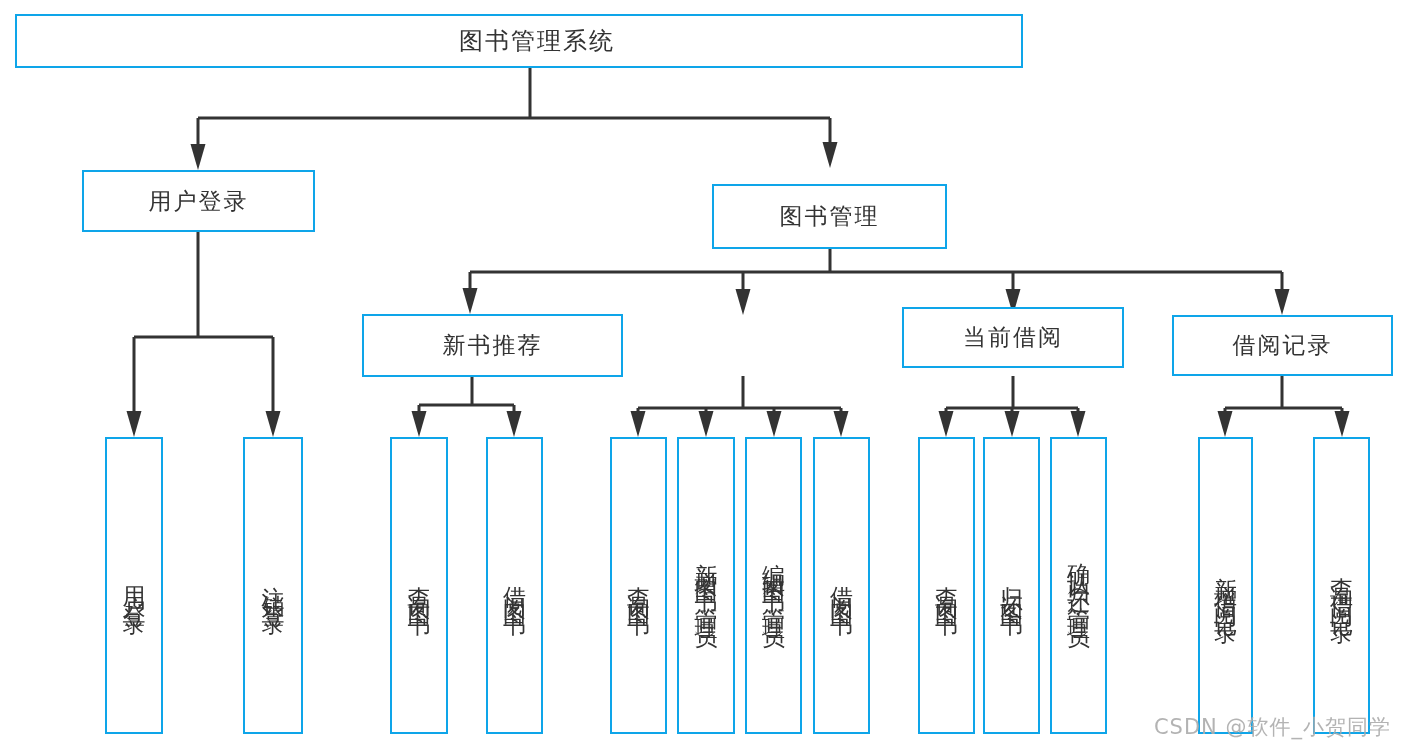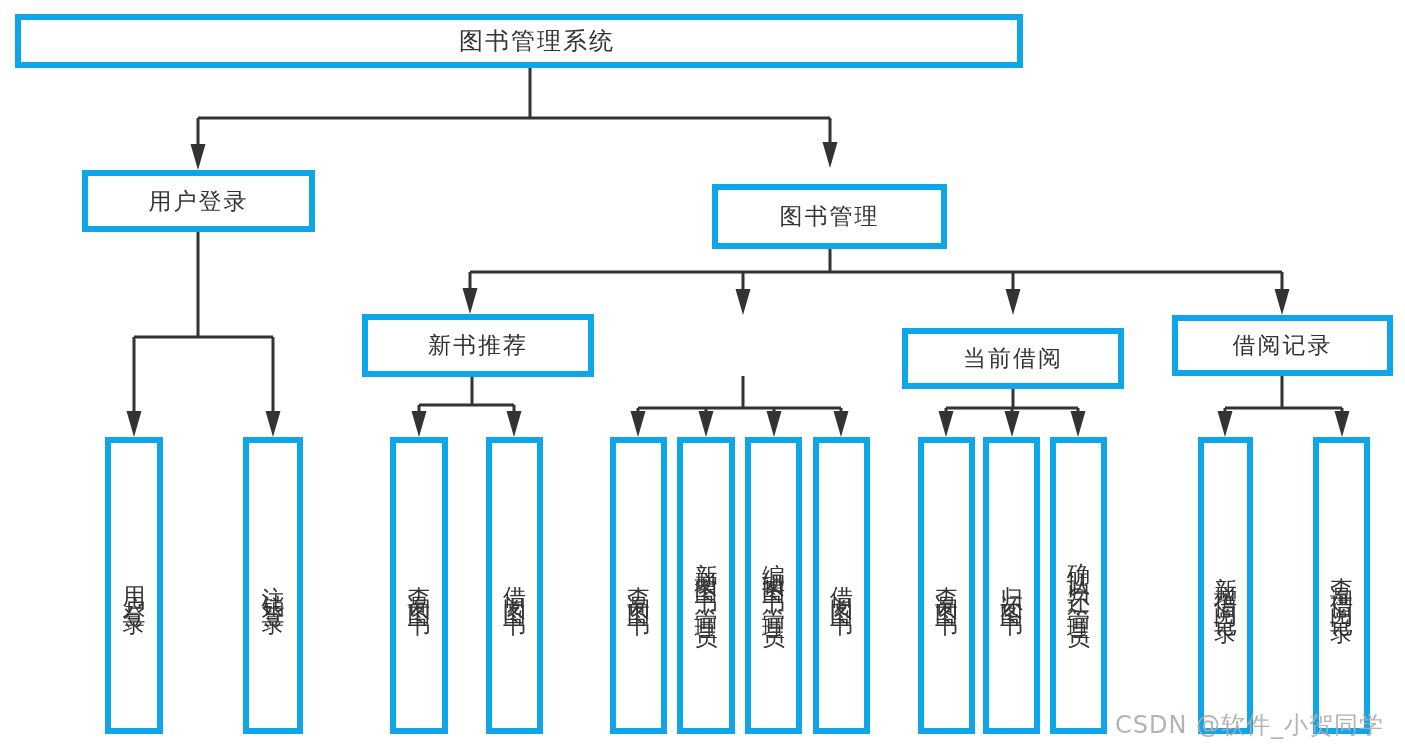--- a/index.html
+++ b/index.html
@@ -7,21 +7,21 @@
     position:relative;
     width:1405px; height:747px;
     background:#ffffff;
     font-family:"DejaVu Sans","Liberation Sans",sans-serif;
     overflow:hidden;
   }
   #connectors { position:absolute; left:0; top:0; z-index:1; }
   .node {
     position:absolute;
     box-sizing:border-box;
-    border:6px solid #0ea5e9;
+    border:2px solid #0ea5e9;
     background:#ffffff;
     display:flex;
     align-items:center;
     justify-content:center;
     color:#333333;
     z-index:2;
   }
   .node.h span {
     font-size:23px;
     letter-spacing:2px;
@@ -33,24 +33,24 @@
   }
   .node.v span {
     writing-mode:vertical-rl;
     text-orientation:mixed;
     font-size:23px;
     line-height:1;
     letter-spacing:9px;
   }
   #watermark {
     position:absolute;
-    right:21px;
+    right:14px;
     bottom:6px;
     z-index:5;
-    font-size:24px;
+    font-size:21px;
     letter-spacing:1px;
     color:rgba(172,172,172,0.92);
     white-space:nowrap;
   }
 </style>
 </head>
 <body>
 
 <div id="stage">
   <svg id="connectors" width="1405" height="747" viewBox="0 0 1405 747" aria-hidden="true">
@@ -98,24 +98,24 @@
   <div id="watermark">CSDN @软件_小贺同学</div>
 <div class="node h root" style="left: 15px; top: 14px; width: 1008px; height: 54px;">
       <span>图书管理系统</span>
     </div>
     <div class="node h" style="left: 82px; top: 170px; width: 233px; height: 62px;">
       <span>用户登录</span>
     </div>
     <div class="node h" style="left: 712px; top: 168px; width: 235px; height: 65px; margin-top: 16px;">
       <span>图书管理</span>
     </div>
-    <div class="node h" style="left: 362px; top: 314px; width: 232px; height: 63px;">
+    <div class="node h" style="left: 362px; top: 314px; width: 261px; height: 63px;">
       <span>新书推荐</span>
     </div>
-    <div class="node h" style="left: 902px; top: 328px; width: 222px; height: 61px;">
+    <div class="node h" style="left: 902px; top: 307px; width: 222px; height: 61px;">
       <span>当前借阅</span>
     </div>
     <div class="node h" style="left: 1172px; top: 315px; width: 221px; height: 61px;">
       <span>借阅记录</span>
     </div>
     <div class="node v" style="left: 105px; top: 437px; width: 58px; height: 297px;">
       <span>用户登录</span>
     </div>
     <div class="node v" style="left: 243px; top: 437px; width: 60px; height: 297px;">
       <span>注销登录</span>

